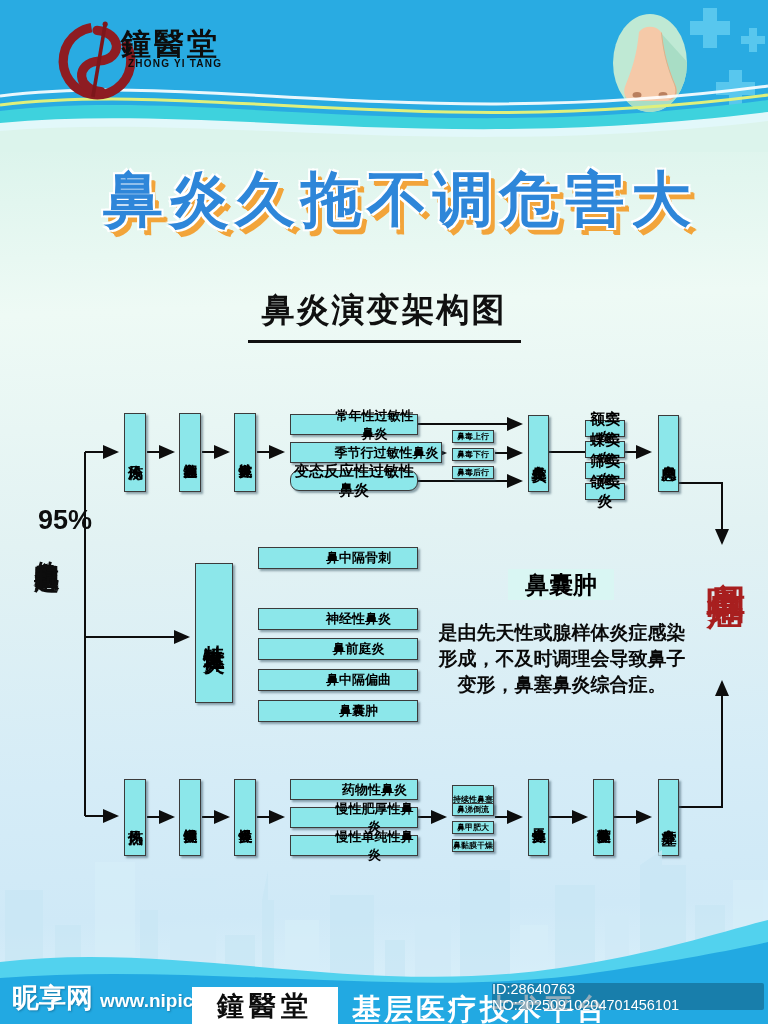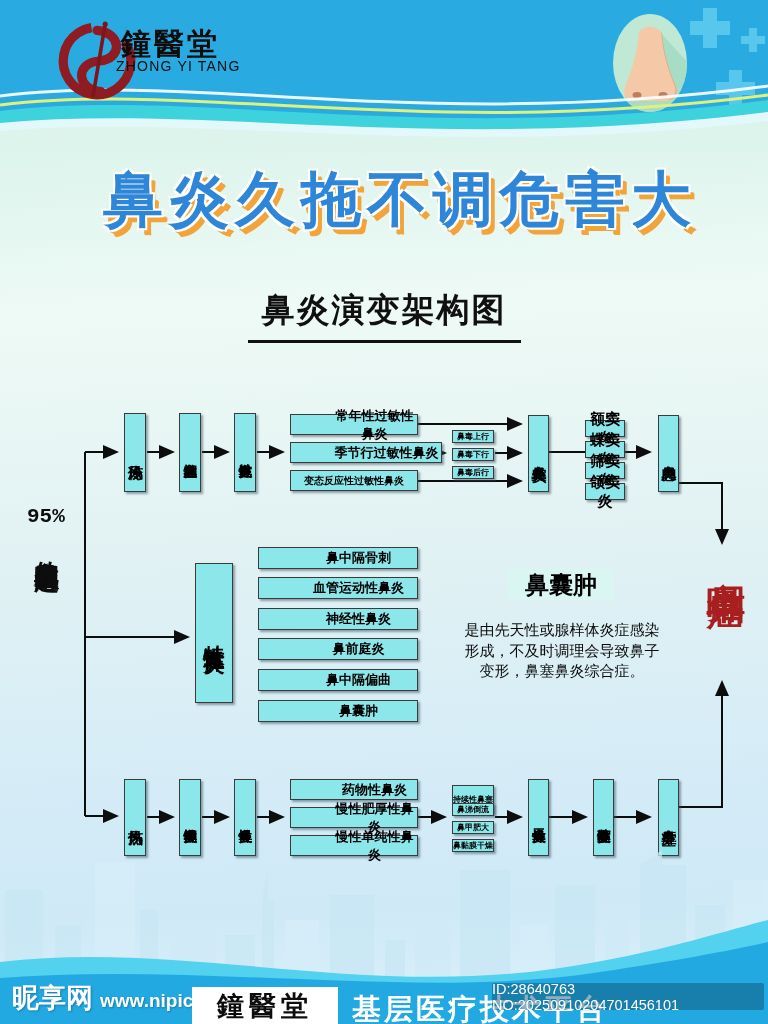--- a/index.html
+++ b/index.html
@@ -8,44 +8,44 @@
         background:linear-gradient(178deg,#dcf4ec 14%,#eefaf5 30%,#e2f2f3 52%,#d5ecf7 75%,#cfe9f7 88%,#daf0fa 97%);}
   .abs{position:absolute;}
   svg{display:block;}
   
   .node{position:absolute;background:#8ce7ea;border:1px solid #3b3b3b;
         box-shadow:2px 2px 2px rgba(50,80,95,.5);
         display:flex;align-items:center;justify-content:center;
         font-weight:bold;color:#000;z-index:3;box-sizing:border-box;text-align:center;}
   .nv{writing-mode:vertical-rl;text-orientation:upright;letter-spacing:0;}
   .f15{font-size:15px;} .f14{font-size:13.5px;} .f13{font-size:13px;padding-left:41px;}
-  .f12{font-size:10px;} .f9{font-size:15px;} .f8{font-size:8px;}
+  .f12{font-size:15px;border-radius:9px;} .f9{font-size:15px;} .f8{font-size:8px;}
   .f22{font-size:21px;letter-spacing:2px;}
   
   .main-title{position:absolute;left:0;top:163px;width:768px;height:74px;line-height:74px;
         text-align:center;font-size:60px;font-weight:900;color:#2e86d9;letter-spacing:6px;
         text-shadow:-2px -2px 0 #fff,2px -2px 0 #fff,-2px 2px 0 #fff,2px 2px 0 #fff,5px 6px 0 #f2a43a,6px 7px 0 #f2a43a;margin-left:16px;}
   .sub-title{position:absolute;left:0;top:288px;width:768px;text-align:center;z-index:2;}
   .sub-title span{display:inline-block;font-size:33px;font-weight:900;color:#101010;
         padding:0 14px 7px 14px;border-bottom:3.5px solid #111;letter-spacing:2px;}
   
-  .pct{position:absolute;left:27px;top:505px;font-size:21px;font-weight:900;color:#0d0d0d;z-index:3;font-family:Liberation Mono, monospace;}
+  .pct{position:absolute;left:38px;top:505px;font-size:27px;font-weight:900;color:#0d0d0d;z-index:3;}
   .leftv{position:absolute;left:31px;top:541px;font-size:25px;font-weight:900;color:#0d0d0d;
         writing-mode:vertical-rl;text-orientation:upright;letter-spacing:1px;z-index:3;}
   
   .callout-title{position:absolute;left:508px;top:569px;width:106px;height:31px;background:#d9f6f3;
         display:flex;align-items:center;justify-content:center;font-size:24px;font-weight:900;color:#000;z-index:3;}
   .callout-text{position:absolute;left:433px;top:620px;width:258px;text-align:center;
-        font-size:15px;font-weight:normal;color:#0a0a0a;line-height:1.38;z-index:3;}
+        font-size:19px;font-weight:bold;color:#0a0a0a;line-height:1.38;z-index:3;}
   
   .terminal{position:absolute;left:699px;top:552px;writing-mode:vertical-rl;text-orientation:upright;
         font-size:39px;font-weight:900;color:#a81f1f;letter-spacing:3px;z-index:3;}
   
   .logo-cn{position:absolute;left:121px;top:24px;font-size:30px;font-weight:900;color:#0d0d0d;letter-spacing:3px;z-index:4;}
-  .logo-en{position:absolute;left:116px;top:58px;font-size:14px;font-weight:400;color:#0d0d0d;letter-spacing:1.2px;z-index:4;}
+  .logo-en{position:absolute;left:128px;top:58px;font-size:10px;font-weight:700;color:#0d0d0d;letter-spacing:1.2px;z-index:4;}
   
   .ft-site{position:absolute;left:12px;top:980px;z-index:6;color:#fff;display:flex;align-items:baseline;gap:7px;
         text-shadow:1px 1px 2px rgba(0,40,70,.35);}
   .ft-site .big{font-size:27px;font-weight:900;}
   .ft-site .url{font-size:19px;font-weight:bold;}
   .ft-whitebox{position:absolute;left:192px;top:987px;width:146px;height:37px;background:#fff;z-index:6;
         display:flex;align-items:center;justify-content:center;}
   .ft-whitebox span{font-size:27px;font-weight:900;color:#0d0d0d;letter-spacing:5px;}
   .ft-platform{position:absolute;left:352px;top:990px;font-size:29px;font-weight:900;color:#fff;letter-spacing:3px;z-index:6;}
   .ft-wm{position:absolute;left:492px;top:983px;width:272px;height:27px;background:rgba(14,74,104,.45);z-index:7;
@@ -141,21 +141,20 @@
   <div class="node f8" style="left:452px;top:466px;width:42px;height:13px;">鼻毒后行</div>
   <div class="node nv f15" style="left:528px;top:415px;width:21px;height:77px;">鼻窦炎</div>
   <div class="node f9" style="left:585px;top:420px;width:40px;height:17px;">额窦炎</div>
   <div class="node f9" style="left:585px;top:441px;width:40px;height:17px;">蝶窦炎</div>
   <div class="node f9" style="left:585px;top:462px;width:40px;height:17px;">筛窦炎</div>
   <div class="node f9" style="left:585px;top:483px;width:40px;height:17px;">颌窦炎</div>
   <div class="node nv f15" style="left:658px;top:415px;width:21px;height:77px;">鼻息肉</div>
 
   <div class="node nv f22" style="left:195px;top:563px;width:38px;height:140px;">特殊性鼻炎</div>
   <div class="node f13" style="left:258px;top:547px;width:160px;height:22px;">鼻中隔骨刺</div>
-  <div class="node f13" style="left:258px;top:577px;width:160px;height:22px;">血管运动性鼻炎</div>
   <div class="node f13" style="left:258px;top:608px;width:160px;height:22px;">神经性鼻炎</div>
   <div class="node f13" style="left:258px;top:638px;width:160px;height:22px;">鼻前庭炎</div>
   <div class="node f13" style="left:258px;top:669px;width:160px;height:22px;">鼻中隔偏曲</div>
   <div class="node f13" style="left:258px;top:700px;width:160px;height:22px;">鼻囊肿</div>
 
   <div class="callout-title">鼻囊肿</div>
   <div class="callout-text">
     <div>是由先天性或腺样体炎症感染</div>
     <div>形成，不及时调理会导致鼻子</div>
     <div>变形，鼻塞鼻炎综合症。</div>

